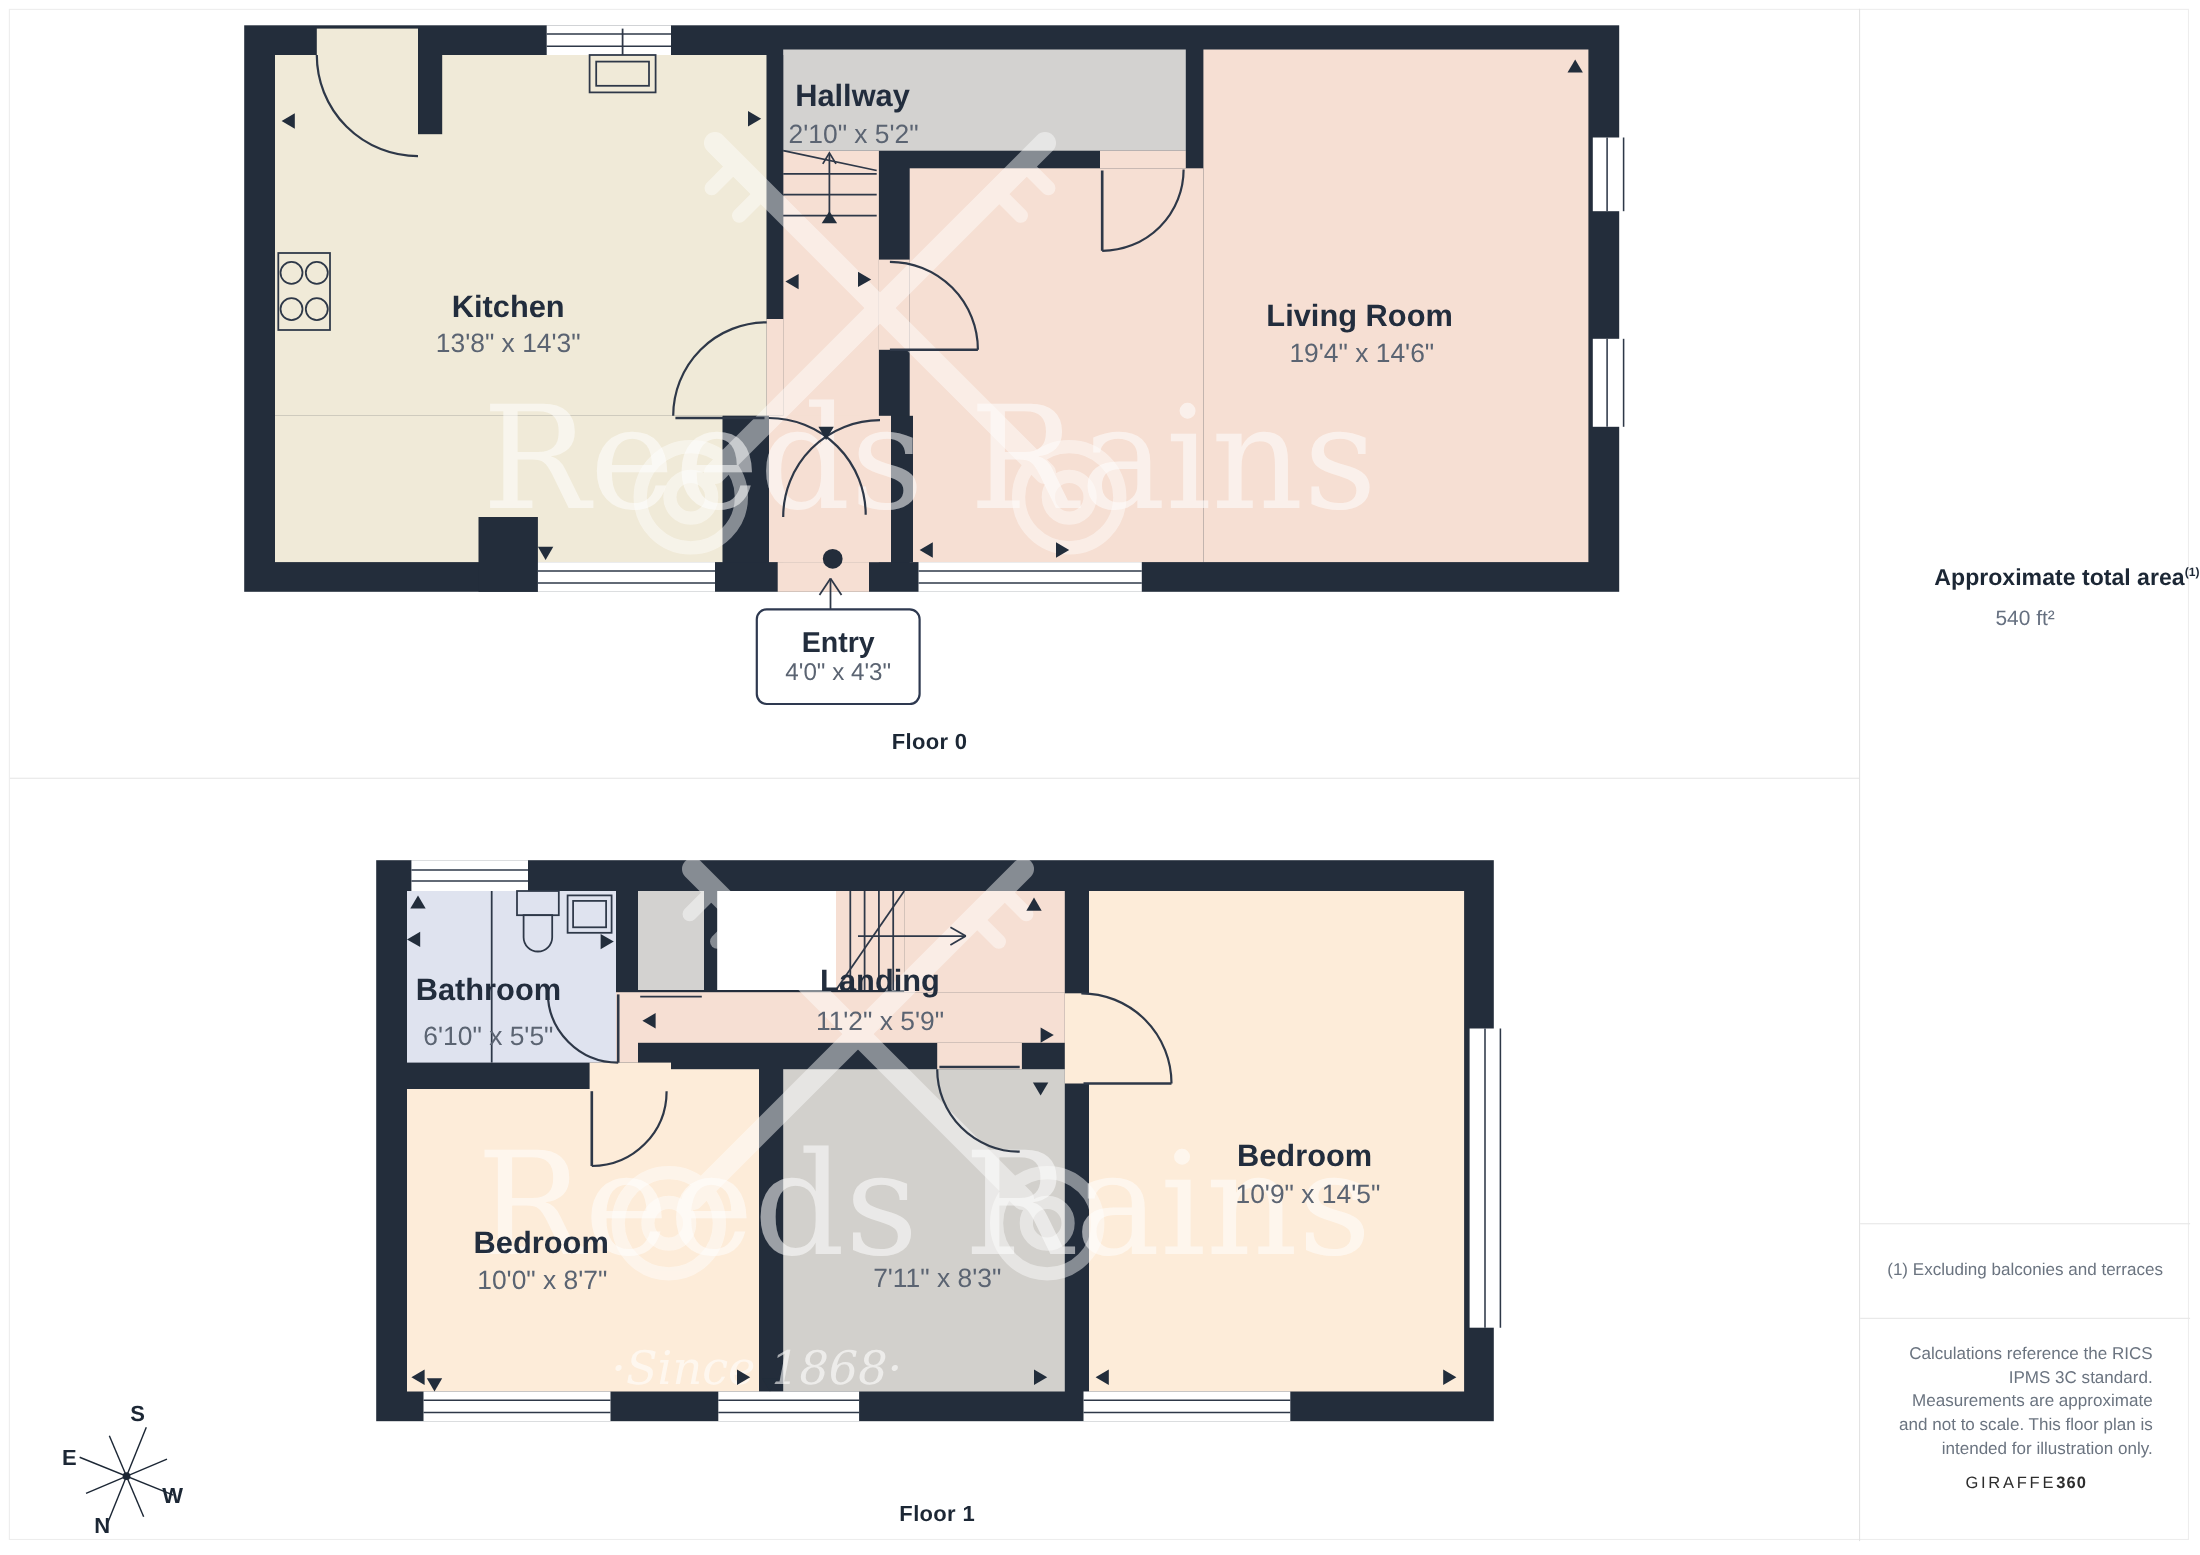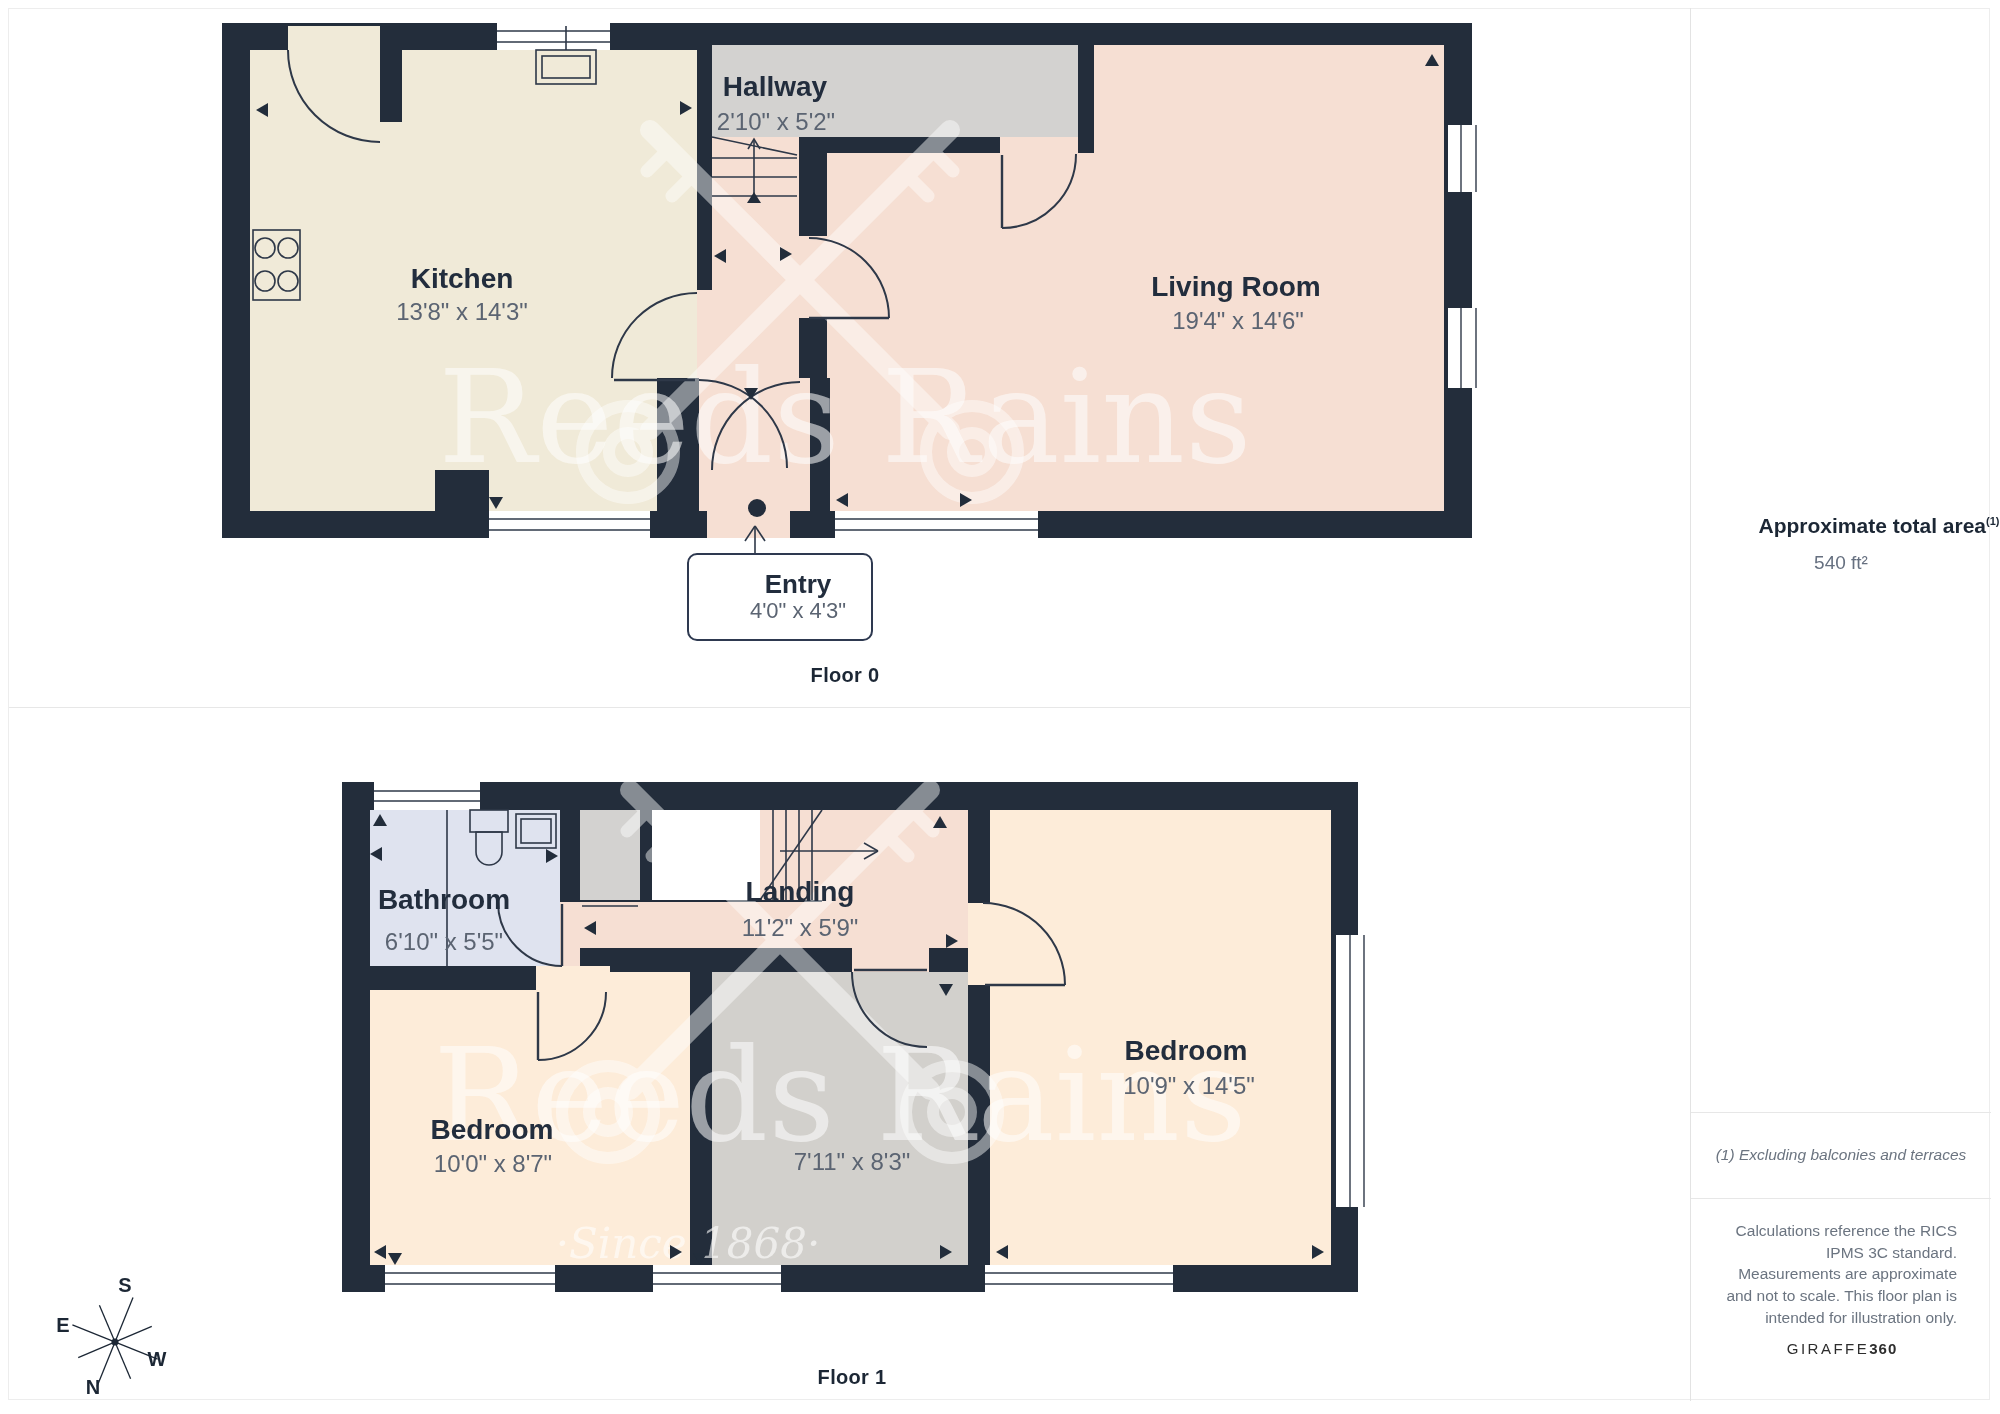--- a/index.html
+++ b/index.html
@@ -8,31 +8,31 @@
   .frame{position:absolute;left:8px;top:8px;width:1982px;height:1392px;
          border:1px solid #ededed;box-sizing:border-box;}
   .hdiv{position:absolute;height:1px;background:#e7e7e7;}
   .vdiv{position:absolute;width:1px;background:#e3e3e3;}
   #plan-svg{position:absolute;left:0;top:0;}
   .caption{position:absolute;width:300px;text-align:center;font-size:20px;
            font-weight:600;color:#1c2735;letter-spacing:.3px;}
   
   .entry-box{position:absolute;left:687px;top:553px;width:146px;height:84px;
              background:#fff;border:2px solid #2e3950;border-radius:10px;
-             display:flex;flex-direction:column;align-items:center;justify-content:center;padding-left:36px;}
+             display:flex;flex-direction:column;align-items:center;justify-content:center;}
   .entry-box .nm{font-size:26px;font-weight:700;color:#222d3d;line-height:1.1;}
   .entry-box .dm{font-size:22px;color:#5b6472;line-height:1.2;}
   
   .sb-title{position:absolute;left:1690px;top:514px;width:302px;text-align:center;
             font-size:21px;font-weight:700;color:#1c2735;margin-left:38px;}
   .sb-title sup{font-size:11px;font-weight:700;}
   .sb-value{position:absolute;left:1690px;top:552px;width:302px;text-align:center;
             font-size:19px;color:#667080;}
   .sb-footnote{position:absolute;left:1700px;top:1146px;width:282px;text-align:center;
-               font-size:15.5px;color:#6b7480;font-style:italic;}
+               font-size:15.5px;color:#6b7480;}
   .sb-paragraph{position:absolute;left:1725px;top:1220px;width:232px;text-align:right;
                 font-size:15.5px;line-height:1.4;color:#6b7480;}
   .sb-brand{position:absolute;left:1691px;top:1340px;width:302px;text-align:center;
             font-size:15px;color:#2d2d2d;}
   .sb-brand .b1{font-weight:400;letter-spacing:2.5px;}
   .sb-brand .b2{font-weight:700;letter-spacing:1px;}
   
   text{font-family:"Liberation Sans",sans-serif;}
   .room-name{font-size:28px;font-weight:700;fill:#222d3d;}
   .room-dims{font-size:24px;fill:#5b6472;}

